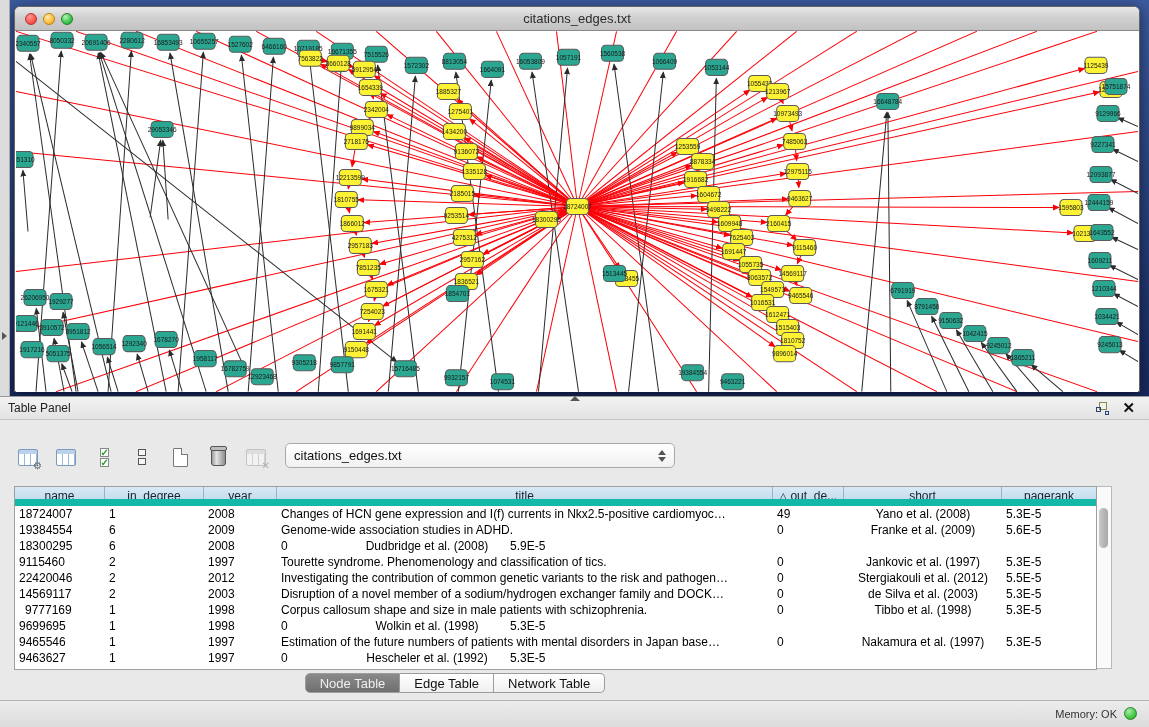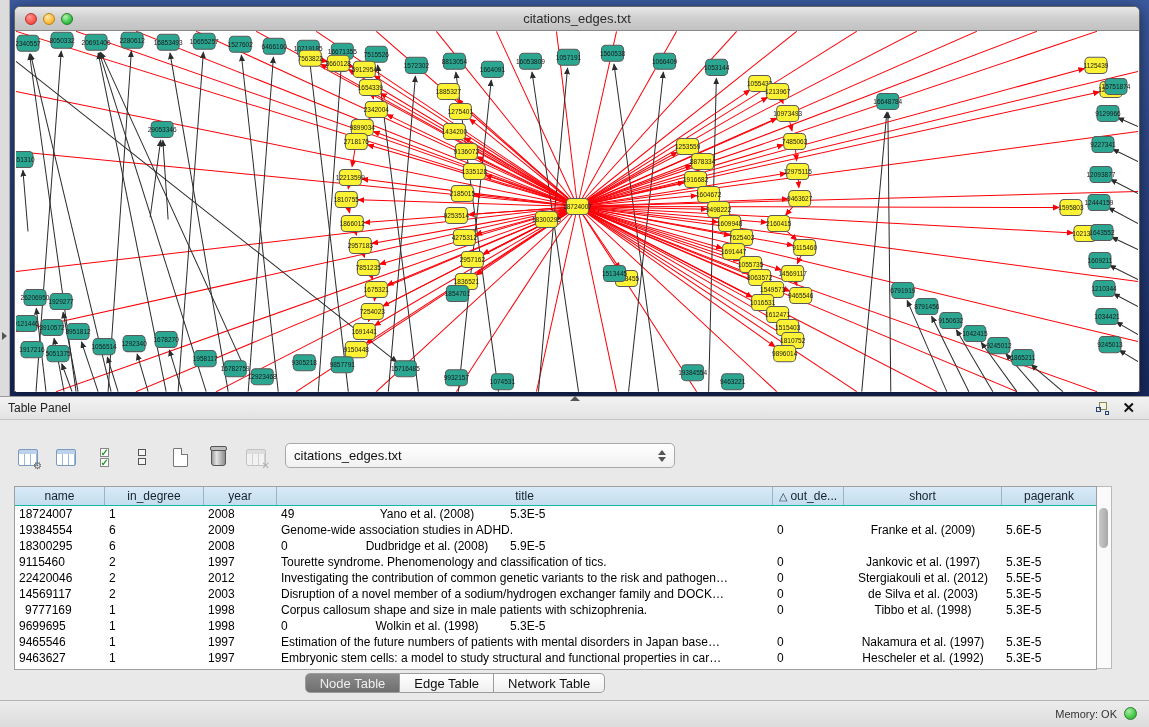--- a/index.html
+++ b/index.html
@@ -88,21 +88,21 @@
     gap:2px; }
   #table-select .spinners i { width:0; height:0; border-left:4px solid transparent;
     border-right:4px solid transparent; }
   #table-select .spinners i.up { border-bottom:5px solid #555; }
   #table-select .spinners i.down { border-top:5px solid #555; }
 
   
   #grid { position:absolute; left:14px; top:90px; width:1083px;
     border:1px solid #9f9f9f; background:#fff; }
   #ghead { display:flex; height:19px; background:#cde3f2;
-    border-bottom:1px solid #14b8a6; }
+    border-bottom:7px solid #14b8a6; }
   #ghead .hc { font-size:12px; color:#15232d; text-align:center; line-height:18px;
     border-right:1px solid #9ab4c6; overflow:hidden; white-space:nowrap;
     background:linear-gradient(#d8eaf6,#c4ddee); }
   #ghead .hc:last-child { border-right:none; }
   #ghead .sort { color:#1c2f4a; margin-right:3px; font-size:11px; }
   #gbody { height:163px; overflow:hidden; }
   .tr { display:flex; height:16px; }
   .tr .td { font-size:12px; color:#000; line-height:16px; white-space:nowrap;
     overflow:hidden; padding:0 4px; }
   .td.center { text-align:center; }
@@ -889,20 +889,21 @@
         <div class="hc" style="width: 496px; flex: 1 1 0%;">title</div>
         <div class="hc" style="width: 71px;"><span class="sort">△</span>out_de...</div>
         <div class="hc" style="width: 158px;">short</div>
         <div class="hc" style="width: 94px;">pagerank</div>
       </div>
     <div id="gbody">
         <div class="tr">
           <div class="td" style="width: 90px;">18724007</div>
           <div class="td" style="width: 99px;">1</div>
           <div class="td" style="width: 73px;">2008</div>
+          <div class="td" style="width: 496px; flex: 1 1 0%;">Changes of HCN gene expression and I(f) currents in Nkx2.5-positive cardiomyoc…</div>
           <div class="td" style="width: 71px;">49</div>
           <div class="td center" style="width: 158px;">Yano et al. (2008)</div>
           <div class="td" style="width: 94px;">5.3E-5</div>
         </div>
         <div class="tr">
           <div class="td" style="width: 90px;">19384554</div>
           <div class="td" style="width: 99px;">6</div>
           <div class="td" style="width: 73px;">2009</div>
           <div class="td" style="width: 496px; flex: 1 1 0%;">Genome-wide association studies in ADHD.</div>
           <div class="td" style="width: 71px;">0</div>
@@ -967,21 +968,20 @@
           <div class="td" style="width: 73px;">1997</div>
           <div class="td" style="width: 496px; flex: 1 1 0%;">Estimation of the future numbers of patients with mental disorders in Japan base…</div>
           <div class="td" style="width: 71px;">0</div>
           <div class="td center" style="width: 158px;">Nakamura et al. (1997)</div>
           <div class="td" style="width: 94px;">5.3E-5</div>
         </div>
         <div class="tr">
           <div class="td" style="width: 90px;">9463627</div>
           <div class="td" style="width: 99px;">1</div>
           <div class="td" style="width: 73px;">1997</div>
-          <div class="td" style="width: 496px; flex: 1 1 0%;">Embryonic stem cells: a model to study structural and functional properties in car…</div>
           <div class="td" style="width: 71px;">0</div>
           <div class="td center" style="width: 158px;">Hescheler et al. (1992)</div>
           <div class="td" style="width: 94px;">5.3E-5</div>
         </div>
       </div>
   </div>
   <div id="gscroll">
     <div class="thumb"></div>
   </div>
 

